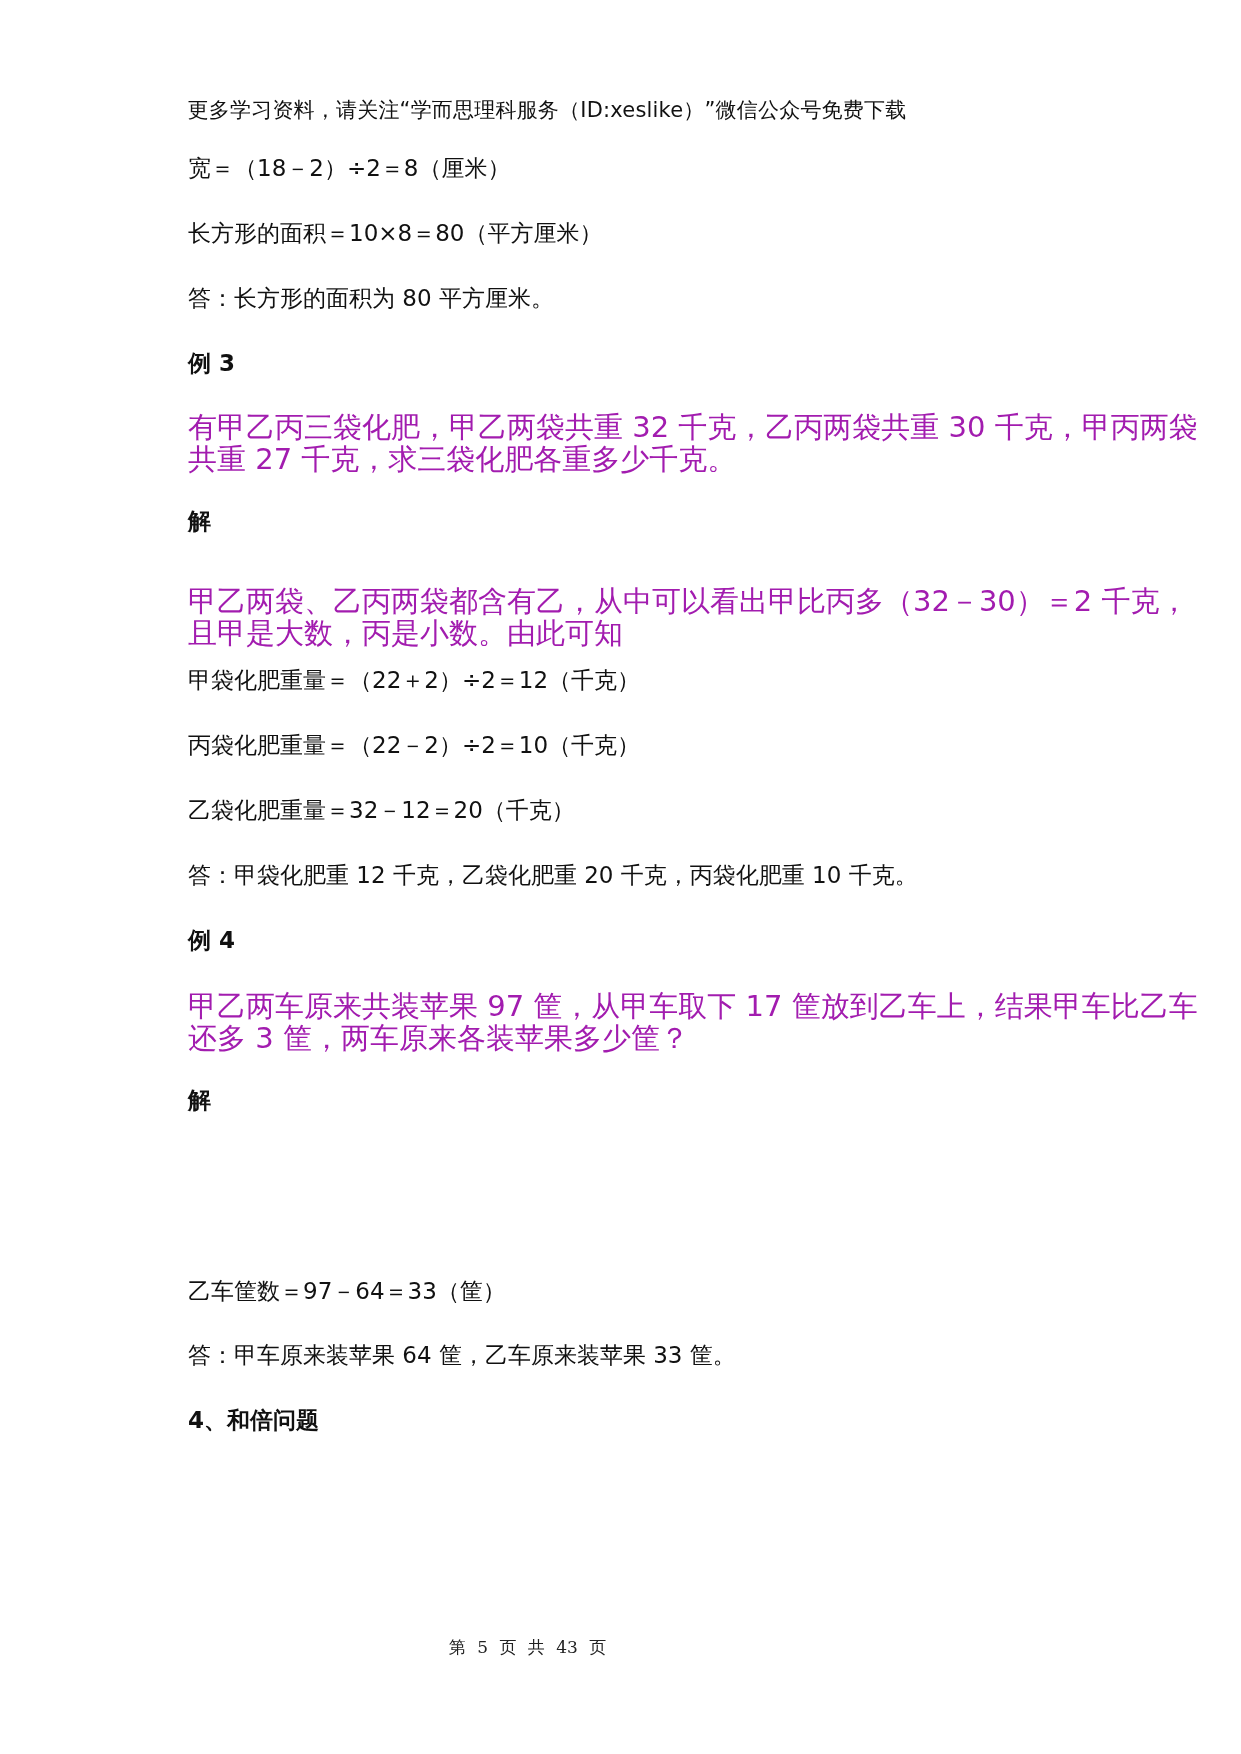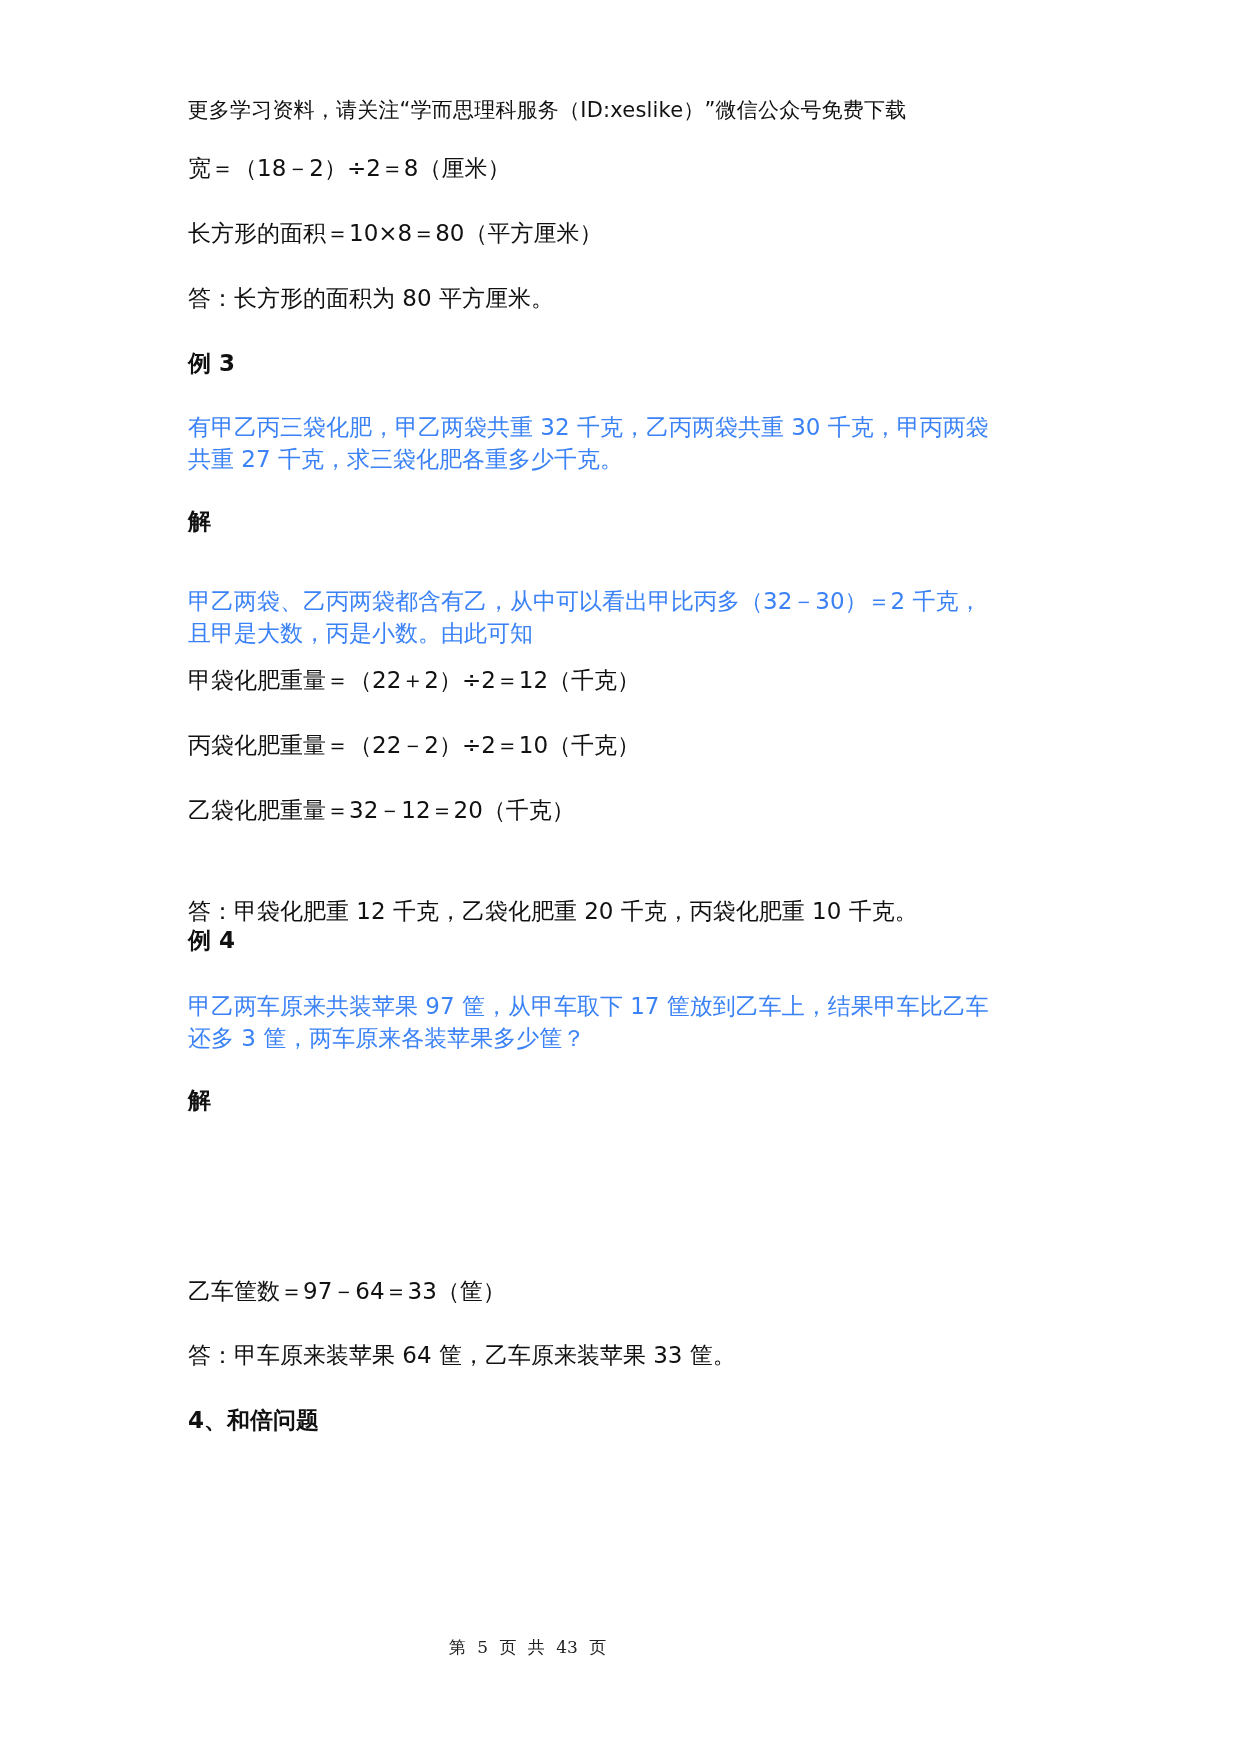--- a/index.html
+++ b/index.html
@@ -39,23 +39,23 @@
       white-space: nowrap;
       color: #111;
     }
     .bold {
       font-weight: bold;
     }
     .para {
       position: absolute;
       left: 188px;
       width: 880px;
-      font-size: 23px;
+      font-size: 29px;
       line-height: 32px;
-      color: #3b82f6;
+      color: #a21caf;
     }
     .para span { display: block; white-space: nowrap; }
     .footer {
       position: absolute;
       top: 1636px;
       left: 0;
       width: 1055px;
       text-align: center;
       font-family: "DejaVu Serif", "Liberation Serif", serif;
       font-size: 17px;
@@ -89,21 +89,21 @@
     <span>甲乙两袋、乙丙两袋都含有乙，从中可以看出甲比丙多（32－30）＝2 千克，</span>
     <span>且甲是大数，丙是小数。由此可知</span>
   </div>
 
   <div class="line" style="top:664px;">甲袋化肥重量＝（22＋2）÷2＝12（千克）</div>
 
   <div class="line" style="top:729px;">丙袋化肥重量＝（22－2）÷2＝10（千克）</div>
 
   <div class="line" style="top:794px;">乙袋化肥重量＝32－12＝20（千克）</div>
 
-  <div class="line" style="top:859px;margin-top:36px;">答：甲袋化肥重 12 千克，乙袋化肥重 20 千克，丙袋化肥重 10 千克。</div>
+  <div class="line" style="top:859px;">答：甲袋化肥重 12 千克，乙袋化肥重 20 千克，丙袋化肥重 10 千克。</div>
 
   <div class="line bold" style="top:924px;">例 4</div>
 
   <div class="para" style="top:990px;">
     <span>甲乙两车原来共装苹果 97 筐，从甲车取下 17 筐放到乙车上，结果甲车比乙车</span>
     <span>还多 3 筐，两车原来各装苹果多少筐？</span>
   </div>
 
   <div class="line bold" style="top:1084px;">解</div>
 

